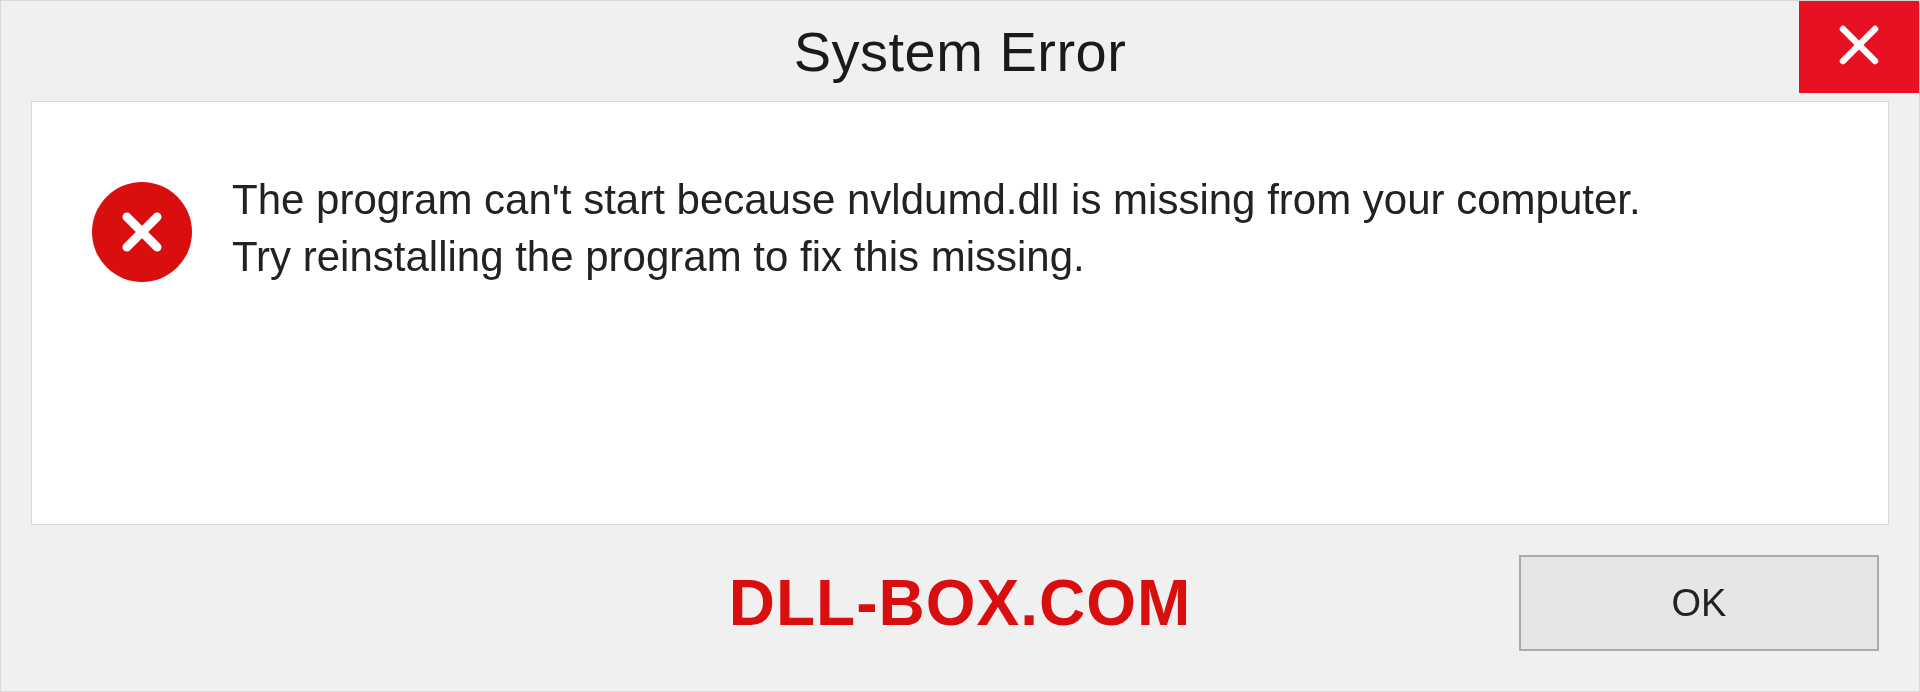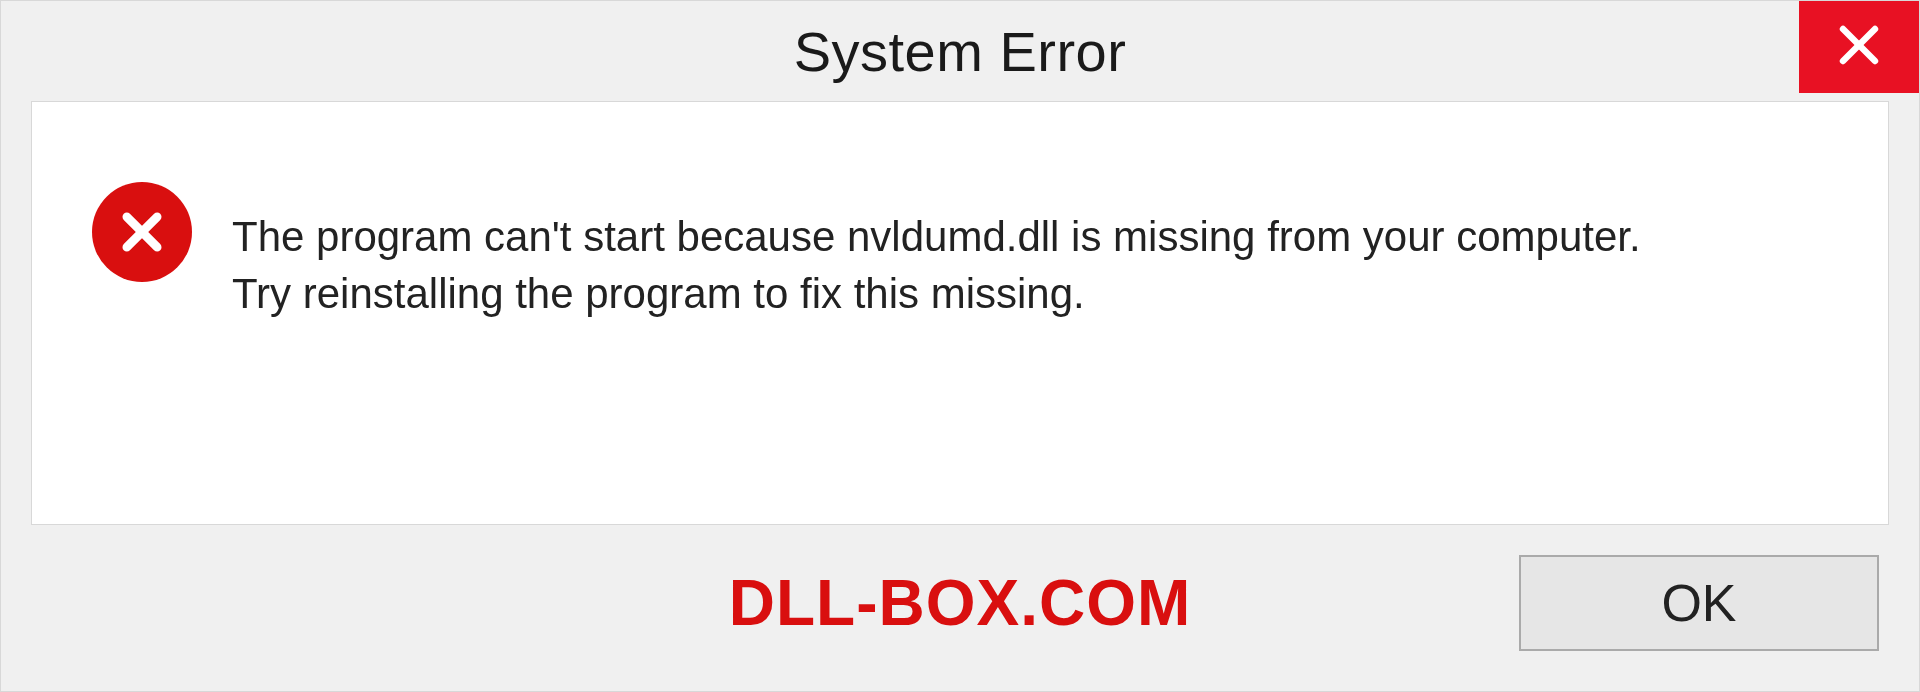--- a/index.html
+++ b/index.html
@@ -75,21 +75,20 @@
       display: flex;
       align-items: center;
       justify-content: center;
     }
     .error-icon-circle svg {
       width: 52px;
       height: 52px;
     }
     .message-block {
       flex: 1;
-      margin-top: 37px;
     }
     .message-line {
       font-size: 42px;
       color: #222;
       line-height: 1.35;
       font-weight: 400;
     }
     .footer {
       display: flex;
       align-items: center;
@@ -106,21 +105,21 @@
       font-weight: 800;
       color: #d90f0f;
       letter-spacing: 1px;
       font-family: Arial, 'Segoe UI', sans-serif;
     }
     .ok-button {
       width: 360px;
       height: 96px;
       background: #e6e6e6;
       border: 2px solid #aaaaaa;
-      font-size: 52px;
+      font-size: 38px;
       color: #222;
       display: flex;
       align-items: center;
       justify-content: center;
       cursor: pointer;
       font-family: inherit;
     }
   </style>
 </head>
 <body>

